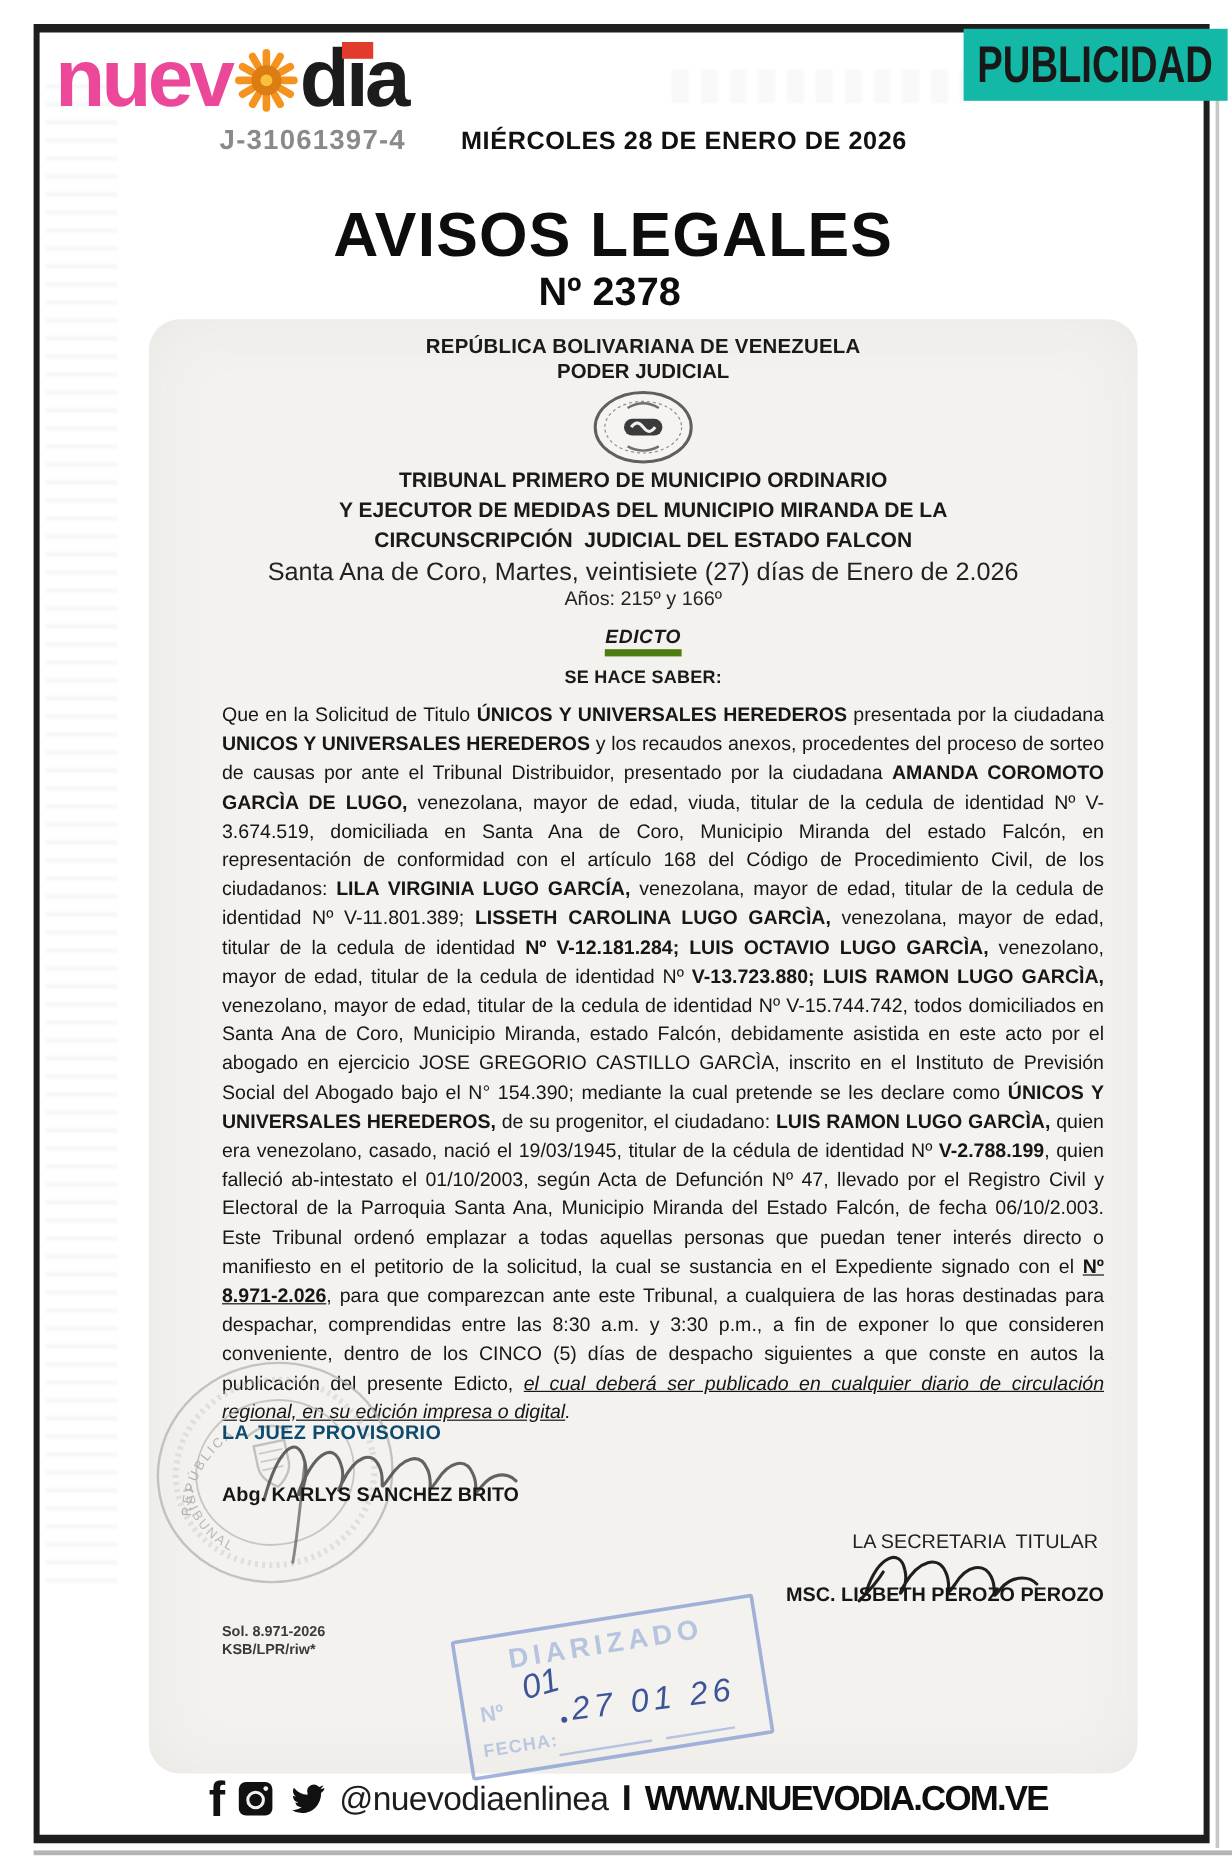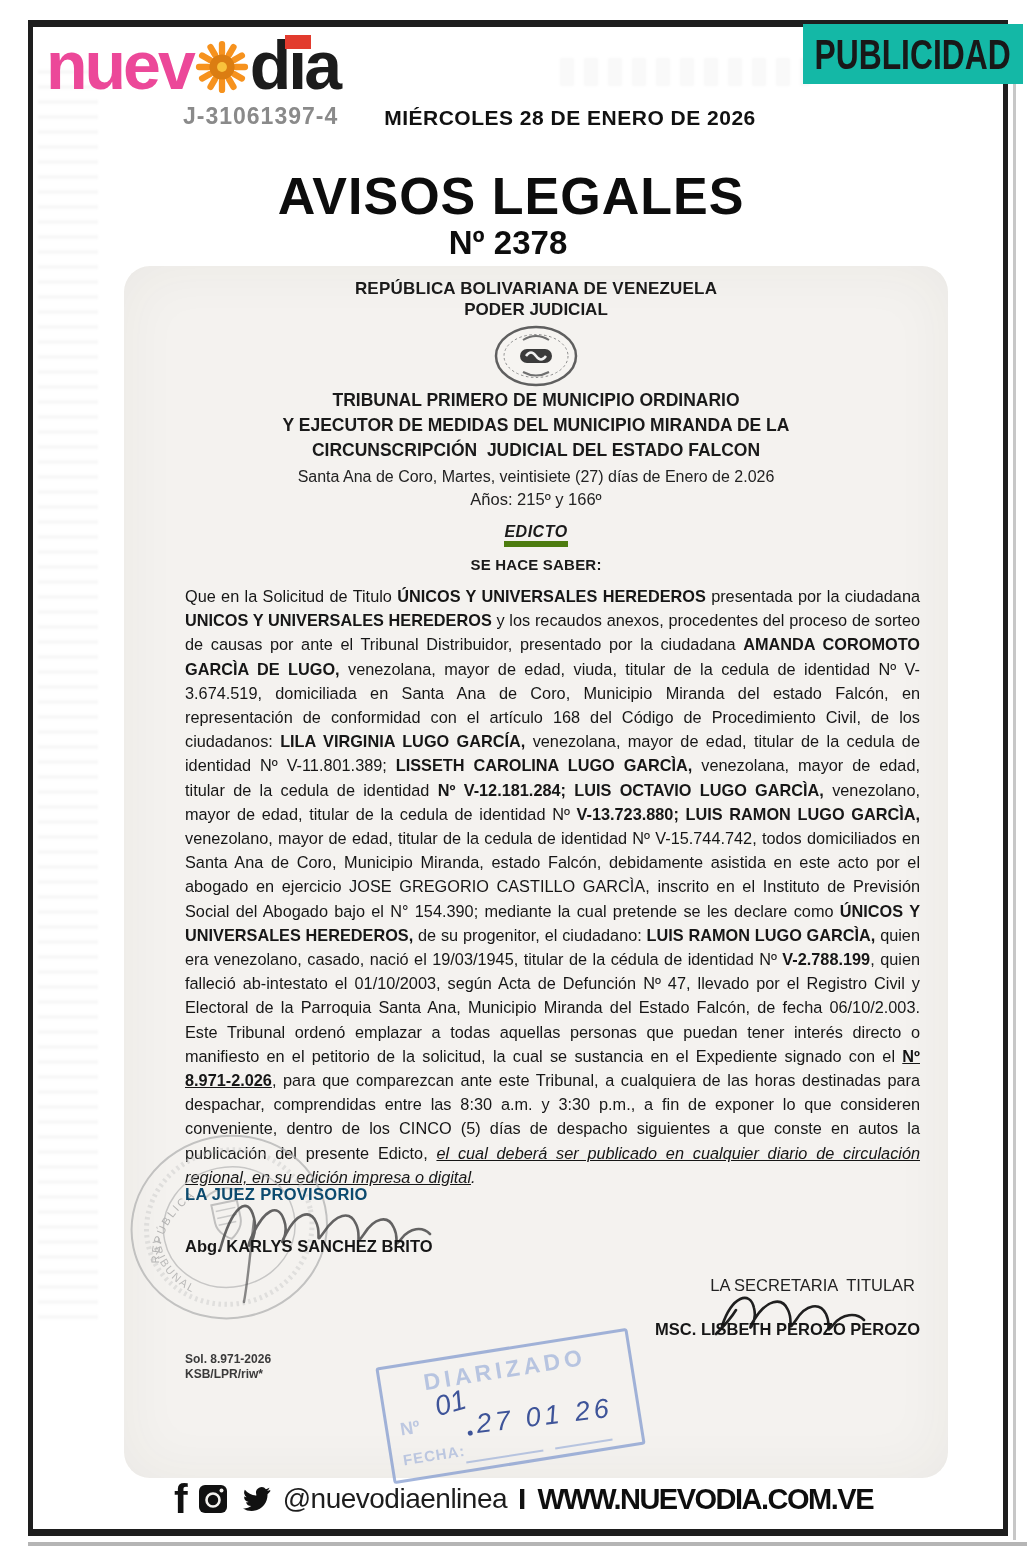--- a/index.html
+++ b/index.html
@@ -36,21 +36,21 @@
   .smudge-top{position:absolute;left:560px;top:58px;width:250px;height:28px;opacity:.35;filter:blur(1px);
     background:repeating-linear-gradient(90deg,rgba(100,100,100,.12) 0 14px,transparent 14px 24px);}
   
   .paper{position:absolute;left:124px;top:266px;width:824px;height:1212px;background:#f4f2ef;
     box-shadow:inset 0 0 60px rgba(60,55,45,.05);border-radius:26px;}
   .paper .centered{text-align:center;}
   .republic{padding-top:12px;font-size:17px;font-weight:bold;line-height:21px;letter-spacing:.2px;}
   .poder{font-size:17px;font-weight:bold;line-height:21px;}
   .seal-wrap{margin:4px auto 0;height:64px;}
   .court-line{font-size:17.5px;font-weight:bold;line-height:25px;white-space:pre;}
-  .place-line{font-size:16px;line-height:23px;margin-top:2px;color:#222;}
+  .place-line{font-size:21px;line-height:23px;margin-top:2px;color:#222;}
   .years-line{font-size:16.5px;line-height:22px;color:#222;}
   .edicto{margin-top:13px;font-size:16px;font-weight:bold;letter-spacing:.5px;}
   .edicto span{border-bottom:6px solid #4d7c0f;padding-bottom:1px;font-style:italic;}
   .shs{margin-top:15px;font-size:15px;font-weight:bold;letter-spacing:.2px;}
   .para{margin:11px 28px 0 61px;text-align:justify;font-size:16.3px;line-height:24.2px;color:#161616;}
   .para .b{font-weight:bold;}
   .para .u{text-decoration:underline;}
   .para .i{font-style:italic;}
   
   .round-seal{position:absolute;left:0px;top:862px;transform:rotate(-12deg);opacity:.75;}

